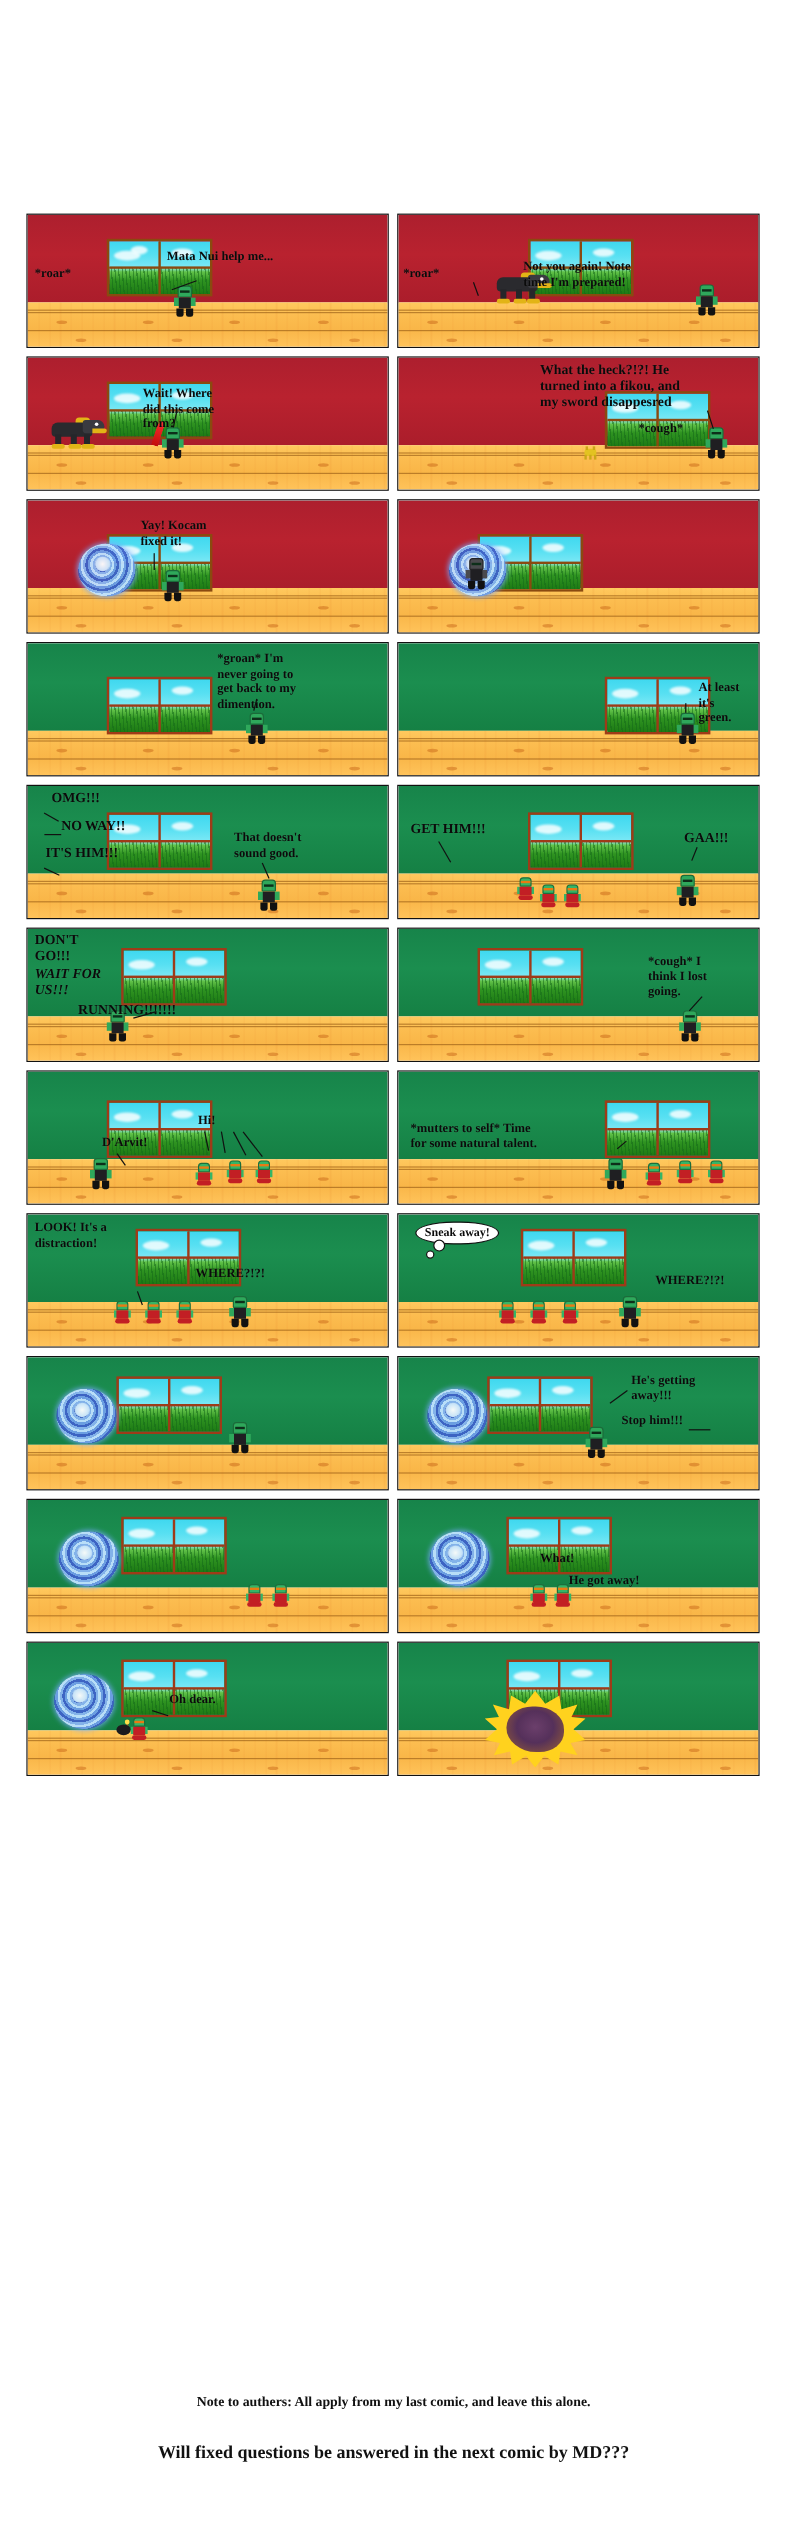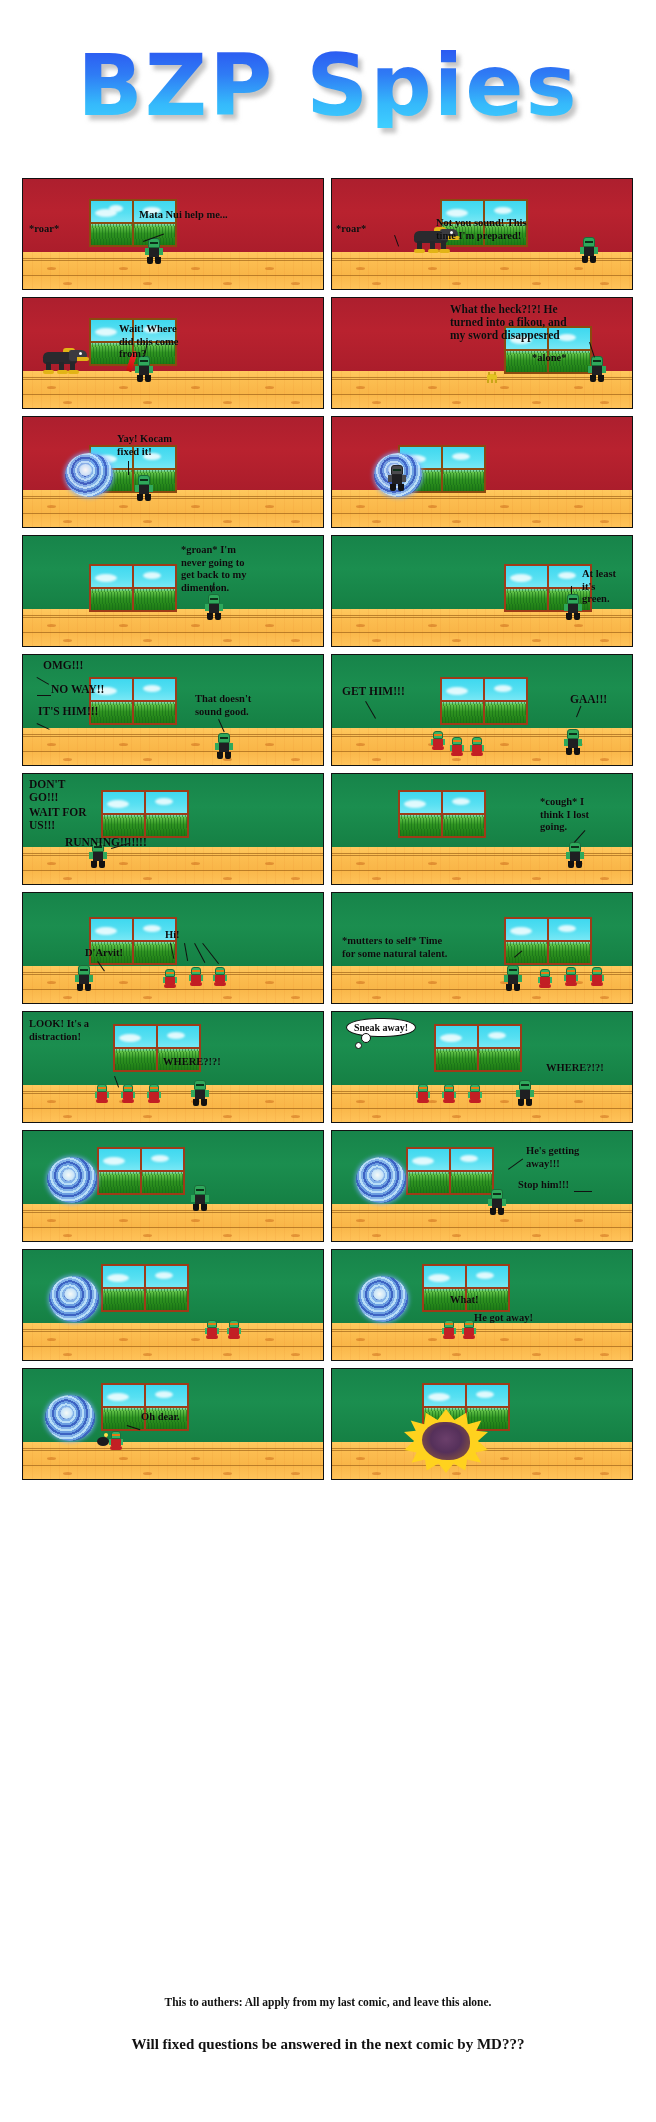--- a/index.html
+++ b/index.html
@@ -182,23 +182,20 @@
     position:absolute;left:0;top:2034px;width:656px;text-align:center;
     font-family:"Liberation Serif", serif;font-weight:700;color:#111;
   }
   .outro div{font-size:15px;line-height:20px;}
 </style>
 </head>
 <body>
 
 <div class="page">
 
-  <div class="title-wrap">
-    <div class="title">BZP Spies</div>
-  </div>
 
   <div class="grid">
 
     <div class="row">
 
       <div class="panel">
         <div class="wall red"></div>
         <div class="floor">
           <div class="plank p1"></div>
             <div class="plank p2"></div>
@@ -294,21 +291,21 @@
         <div class="sprite toa" style="left:248px;top:58px;">
           <div class="head"></div>
             <div class="eyes"></div>
             <div class="sh-l"></div>
             <div class="sh-r"></div>
           <div class="body"></div>
             <div class="leg-l"></div>
             <div class="leg-r"></div>
         </div>
         <div class="say" style="left:4px;top:44px;">*roar*</div>
-        <div class="say" style="left:104px;top:38px;">Not you sound! This
+        <div class="say" style="left:104px;top:38px;">Not you again! Note
 time I'm prepared!</div>
         <div class="pointer" style="left:63px;top:56px;width:12px;transform:rotate(70deg);"></div>
       </div>
     </div>
 
     <div class="row">
 
       <div class="panel">
         <div class="wall red"></div>
         <div class="floor">
@@ -417,21 +414,21 @@
             <div class="eyes"></div>
             <div class="sh-l"></div>
             <div class="sh-r"></div>
           <div class="body"></div>
             <div class="leg-l"></div>
             <div class="leg-r"></div>
         </div>
         <div class="say big" style="left:118px;top:5px;">What the heck?!?! He
 turned into a fikou, and
 my sword disappesred</div>
-        <div class="say" style="left:200px;top:54px;">*alone*</div>
+        <div class="say" style="left:200px;top:54px;">*cough*</div>
         <div class="pointer" style="left:258px;top:44px;width:16px;transform:rotate(72deg);"></div>
       </div>
     </div>
 
     <div class="row">
 
       <div class="panel">
         <div class="wall red"></div>
         <div class="floor">
           <div class="plank p1"></div>
@@ -795,21 +792,21 @@
           <div class="head"></div>
             <div class="eyes"></div>
             <div class="sh-l"></div>
             <div class="sh-r"></div>
           <div class="body"></div>
             <div class="leg-l"></div>
             <div class="leg-r"></div>
         </div>
         <div class="say big" style="left:6px;top:4px;">DON'T
 GO!!!</div>
-        <div class="say big" style="left:6px;top:32px;">WAIT FOR
+        <div class="say big" style="left:6px;top:32px;font-style:italic;">WAIT FOR
 US!!!</div>
         <div class="say big" style="left:42px;top:62px;">RUNNING!!!!!!!</div>
         <div class="pointer" style="left:88px;top:74px;width:20px;transform:rotate(-16deg);"></div>
       </div>
 
       <div class="panel">
         <div class="wall green"></div>
         <div class="floor">
           <div class="plank p1"></div>
             <div class="plank p2"></div>
@@ -1455,18 +1452,18 @@
             <div class="hsep"></div>
         </div>
         <div class="boom" style="left:72px;top:40px;">
           <div class="inner"></div>
         </div>
       </div>
     </div>
 
   </div>
 
-  <div class="note">This to authers: All apply from my last comic, and leave this alone.</div>
+  <div class="note">Note to authers: All apply from my last comic, and leave this alone.</div>
   <div class="outro">
     <div>Will fixed questions be answered in the next comic by MD???</div>
   </div>
 
 </div>
 
 </body></html>

